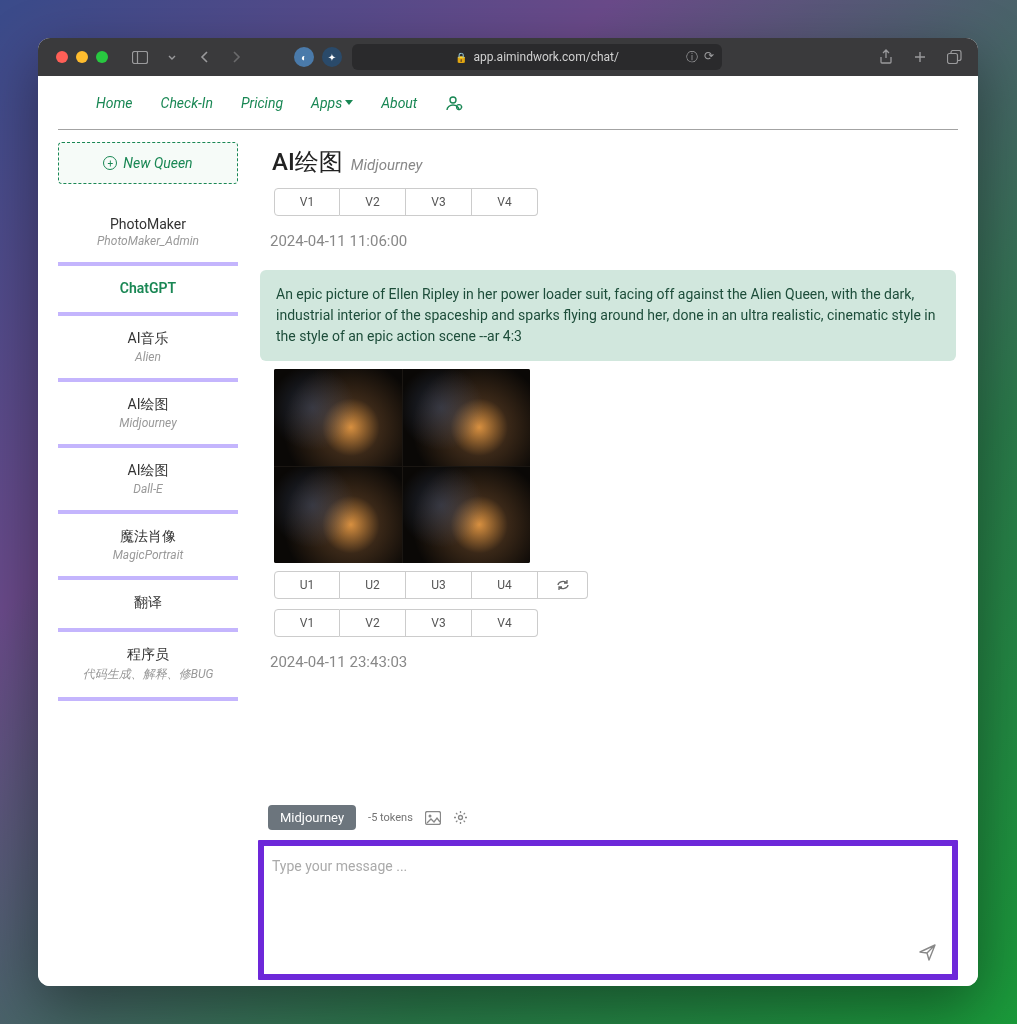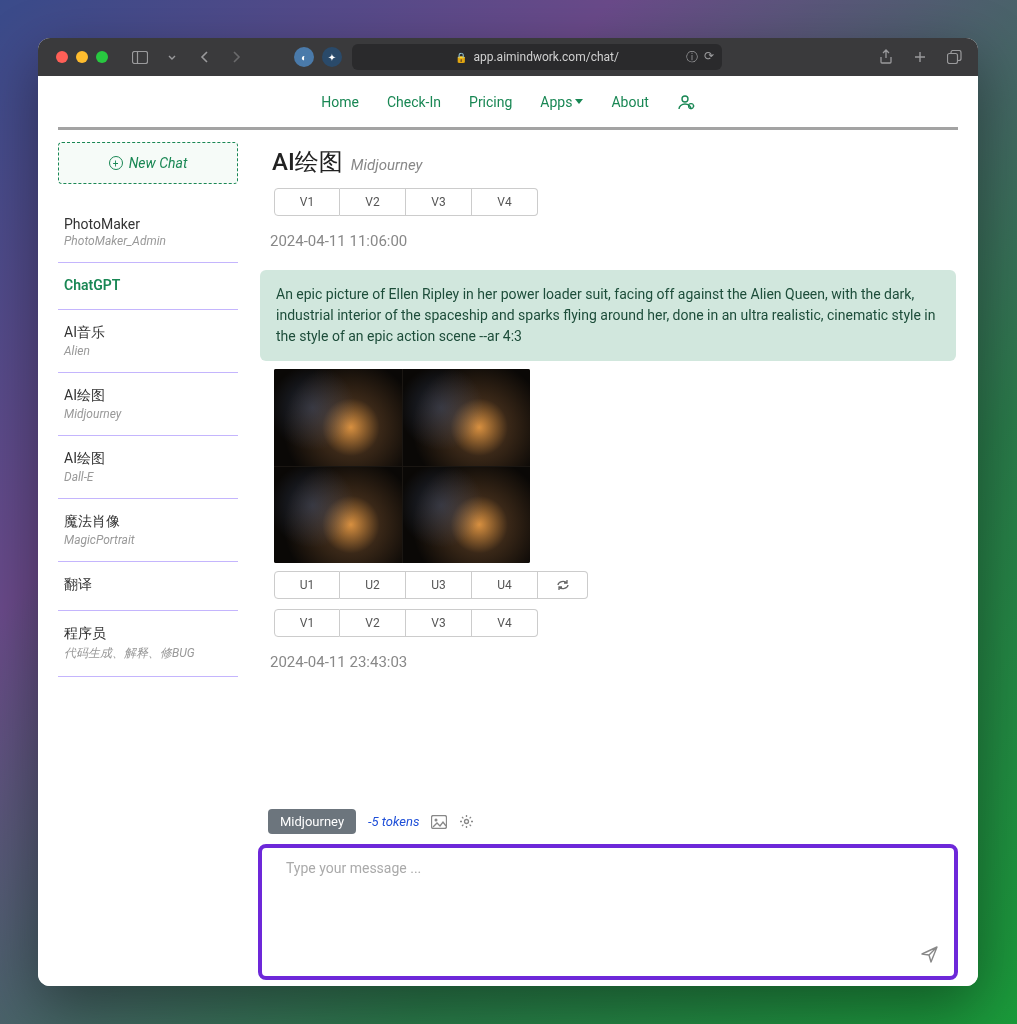--- a/index.html
+++ b/index.html
@@ -44,37 +44,37 @@
 .addr-ext .circ.dark { background:#2a4a6a; }
 .addrbar {
   height: 26px; width: 370px; background: #2a2a2c; border-radius: 6px;
   display: flex; align-items: center; justify-content: center; gap: 6px;
   color: #d0d0d0; font-size: 12px; position: relative;
 }
 .addrbar .lock { font-size: 10px; }
 .addr-icons { position:absolute; right:8px; display:flex; gap:6px; color:#9a9a9c; font-size:12px; }
 .content { flex: 1; display: flex; flex-direction: column; background: #fff; overflow:hidden; }
 .topnav {
-  height: 54px; display: flex; align-items: center; justify-content: center;
-  padding: 0 38px; gap: 28px; border-bottom: 3px solid #a3a3a3; margin: 0 20px;
+  height: 54px; display: flex; align-items: center; justify-content: flex-start;
+  padding: 0 38px; gap: 28px; border-bottom: 1px solid #a3a3a3; margin: 0 20px; font-style: italic;
 }
 .topnav a { color: #198754; font-size: 14px; text-decoration: none; cursor:pointer; }
 .topnav .apps { display:flex; align-items:center; gap:3px; }
 .topnav .caret { border-left:4px solid transparent; border-right:4px solid transparent; border-top:5px solid #198754; }
 .topnav .usericon { color:#198754; }
 .body { flex:1; display:flex; overflow:hidden; padding: 12px 20px 6px 20px; gap:20px; }
 .sidebar { width: 180px; flex-shrink:0; }
 .newchat {
   border: 1px dashed #198754; color: #198754; background:#f6fbf8;
   height: 42px; display:flex; align-items:center; justify-content:center;
   gap:6px; border-radius:4px; font-style:italic; font-size:14px; cursor:pointer;
   margin-bottom: 18px;
 }
 .newchat .plus { width:14px; height:14px; border:1px solid #198754; border-radius:50%; display:flex; align-items:center; justify-content:center; font-size:10px; font-style:normal; }
-.chat-item { padding: 14px 6px; border-bottom:1px solid #c4b5fd; cursor:pointer; }
+.chat-item { padding: 14px 6px; border-bottom:4px solid #c4b5fd; cursor:pointer;text-align:center; }
 .chat-item .ci-title { font-size:14px; color:#333; margin-bottom:2px; }
 .chat-item .ci-sub { font-size:12px; color:#999; font-style:italic; }
 .chat-item.active .ci-title { color:#198754; font-weight:600; }
 .main { flex:1; display:flex; flex-direction:column; overflow:hidden; }
 .main-header { padding: 4px 0 10px 14px; display:flex; align-items:baseline; gap:8px; }
 .main-header h1 { font-size:24px; font-weight:500; color:#222; }
 .main-header .sub { font-size:15px; color:#888; font-style:italic; }
 .messages { flex:1; overflow-y:auto; padding: 0 2px; }
 .msg-block { margin-bottom: 6px; }
 .vrow { display:flex; gap:0; margin-bottom:10px; padding-left:14px; }
@@ -100,25 +100,25 @@
   background: radial-gradient(circle at 60% 60%, #d89040 0%, #3a2818 30%, #0a0806 70%);
   position:relative;
 }
 .img-cell::after {
   content:''; position:absolute; inset:0;
   background: radial-gradient(circle at 30% 40%, rgba(80,100,140,0.4) 0%, transparent 40%);
 }
 .composer { margin-top:auto; padding: 10px 0 0 0; }
 .composer-top { display:flex; align-items:center; gap:12px; padding:6px 10px; }
 .model-badge { background:#6c757d; color:#fff; font-size:13px; padding:5px 12px; border-radius:4px; }
-.token-info { color:#1d4ed8; font-size:13px; font-style:italic; }
+.token-info { color:#737373; font-size:11px; }
 .comp-icon { color:#888; cursor:pointer; }
 .textarea-wrap {
-  border:4px solid #6d28d9; border-radius:8px; min-height:130px;
-  padding:12px 24px; position:relative; margin-top:4px;
+  border:6px solid #6d28d9; border-radius:1px; min-height:130px;
+  padding:12px 8px; position:relative; margin-top:4px;
 }
 .textarea-wrap textarea {
   width:100%; height:100px; border:none; outline:none; resize:none;
   font-family:inherit; font-size:14px; color:#333;
 }
 .textarea-wrap textarea::placeholder { color:#aaa; }
 .send-btn { position:absolute; right:14px; bottom:12px; color:#888; cursor:pointer; }
 svg { display:block; }
 </style>
 </head>
@@ -207,21 +207,21 @@
             <circle cx="14" cy="13" r="2.5" fill="none" stroke="#198754" stroke-width="1.2"></circle>
             <path d="M14 11.5 v-1 M14 15.5 v1 M12.5 13 h-1 M16.5 13 h1" stroke="#198754" stroke-width="1"></path>
           </svg>
       </span>
     </div>
 
     <div class="body">
       <div class="sidebar">
         <div class="newchat">
           <span class="plus">+</span>
-          <span>New Chat</span>
+          <span>New Queen</span>
         </div>
         <div class="chat-item">
           <div class="ci-title">PhotoMaker</div>
           <div class="ci-sub">PhotoMaker_Admin</div>
         </div>
         <div class="chat-item active">
           <div class="ci-title">ChatGPT</div>
         </div>
         <div class="chat-item">
           <div class="ci-title">AI音乐</div>

